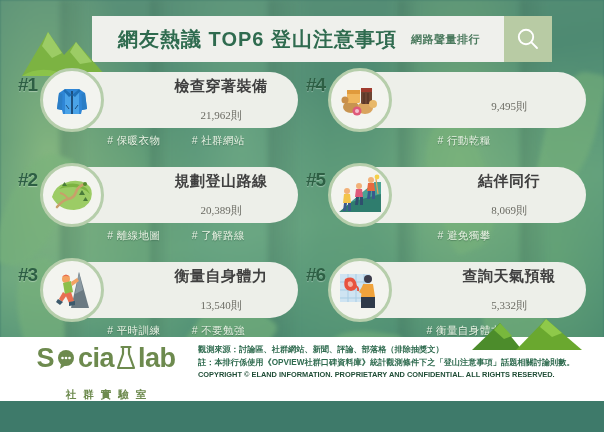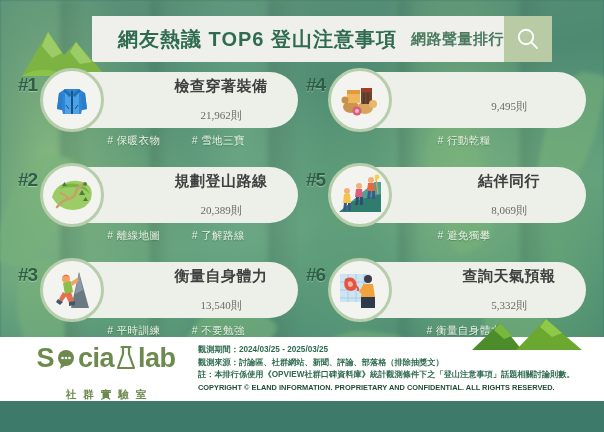--- a/index.html
+++ b/index.html
@@ -26,21 +26,21 @@
   .bg-leaves{position:absolute;inset:0;opacity:.55;}
   .leaf{position:absolute;background:#78b27a;border-radius:60% 10% 60% 10%;filter:blur(2px);}
   .trunk{position:absolute;background:linear-gradient(90deg,rgba(60,102,86,.55),rgba(90,140,112,.2));filter:blur(2.5px);}
 
   
   .header-wrap{position:absolute;left:0;top:16px;width:604px;height:46px;}
   .header-bar{position:absolute;left:92px;top:0;width:460px;height:46px;
     background:#eff0ec;display:flex;align-items:center;}
   .header-title{font-size:20px;font-weight:bold;color:#2f6b4f;letter-spacing:1px;
     margin-left:26px;white-space:nowrap;}
-  .header-sub{font-size:15px;font-weight:bold;color:#4b7a5e;margin-left:14px;white-space:nowrap;letter-spacing:.5px;}
+  .header-sub{font-size:11px;font-weight:bold;color:#4b7a5e;margin-left:14px;white-space:nowrap;letter-spacing:.5px;}
   .search-box{position:absolute;right:0;top:0;width:48px;height:46px;background:#b8cba4;
     display:flex;align-items:center;justify-content:center;}
   .search-box svg{display:block;}
 
   .mtn-deco{position:absolute;left:18px;top:6px;width:92px;height:56px;}
 
   
   .col{position:absolute;top:72px;width:292px;}
   .col.left{left:18px;}
   .col.right{left:306px;}
@@ -138,21 +138,21 @@
             <path d="M29 11 L22 17 L25 19 L30.5 13 Z" fill="#1f6fb5"></path>
             <path d="M9 15 L7 31 L12 32 L12.5 16 Z" fill="#2b7ec6"></path>
             <path d="M35 15 L37 31 L32 32 L31.5 16 Z" fill="#2b7ec6"></path>
             <line x1="16" y1="27" x2="19" y2="31" stroke="#1e4f7d" stroke-width="1"></line>
             <line x1="28" y1="27" x2="25" y2="31" stroke="#1e4f7d" stroke-width="1"></line>
           </svg>
         </span>
       </div>
       <div class="tags">
         <span># 保暖衣物</span>
-        <span># 雪地三寶</span>
+        <span># 社群網站</span>
       </div>
     </div>
 
     <div class="row">
       <div class="rank">#2</div>
       <div class="pill">
         <div class="pill-text">
           <div class="pill-title">規劃登山路線</div>
           <div class="pill-count">20,389則</div>
         </div>
@@ -339,20 +339,19 @@
             <path d="M8 2 L8 9 L3 23 L19 23 L14 9 L14 2" fill="none" stroke="#6d8a4e" stroke-width="2.2" stroke-linejoin="round"></path>
             <line x1="6.5" y1="2" x2="15.5" y2="2" stroke="#6d8a4e" stroke-width="2.2" stroke-linecap="round"></line>
           </svg>
         </span>
         <span>lab</span>
       </div>
       <div class="logo-sub">社群實驗室</div>
     </div>
 
     <div class="foot-text">
-      <div class="foot-line">觀測期間：2024/03/25 - 2025/03/25</div>
       <div class="foot-line">觀測來源：討論區、社群網站、新聞、評論、部落格（排除抽獎文）</div>
       <div class="foot-line">註：本排行係使用《OPVIEW社群口碑資料庫》統計觀測條件下之「登山注意事項」話題相關討論則數。</div>
       <div class="foot-copy">COPYRIGHT © ELAND INFORMATION. PROPRIETARY AND CONFIDENTIAL. ALL RIGHTS RESERVED.</div>
     </div>
   </div>
 
 </div>
 
 </body></html>

